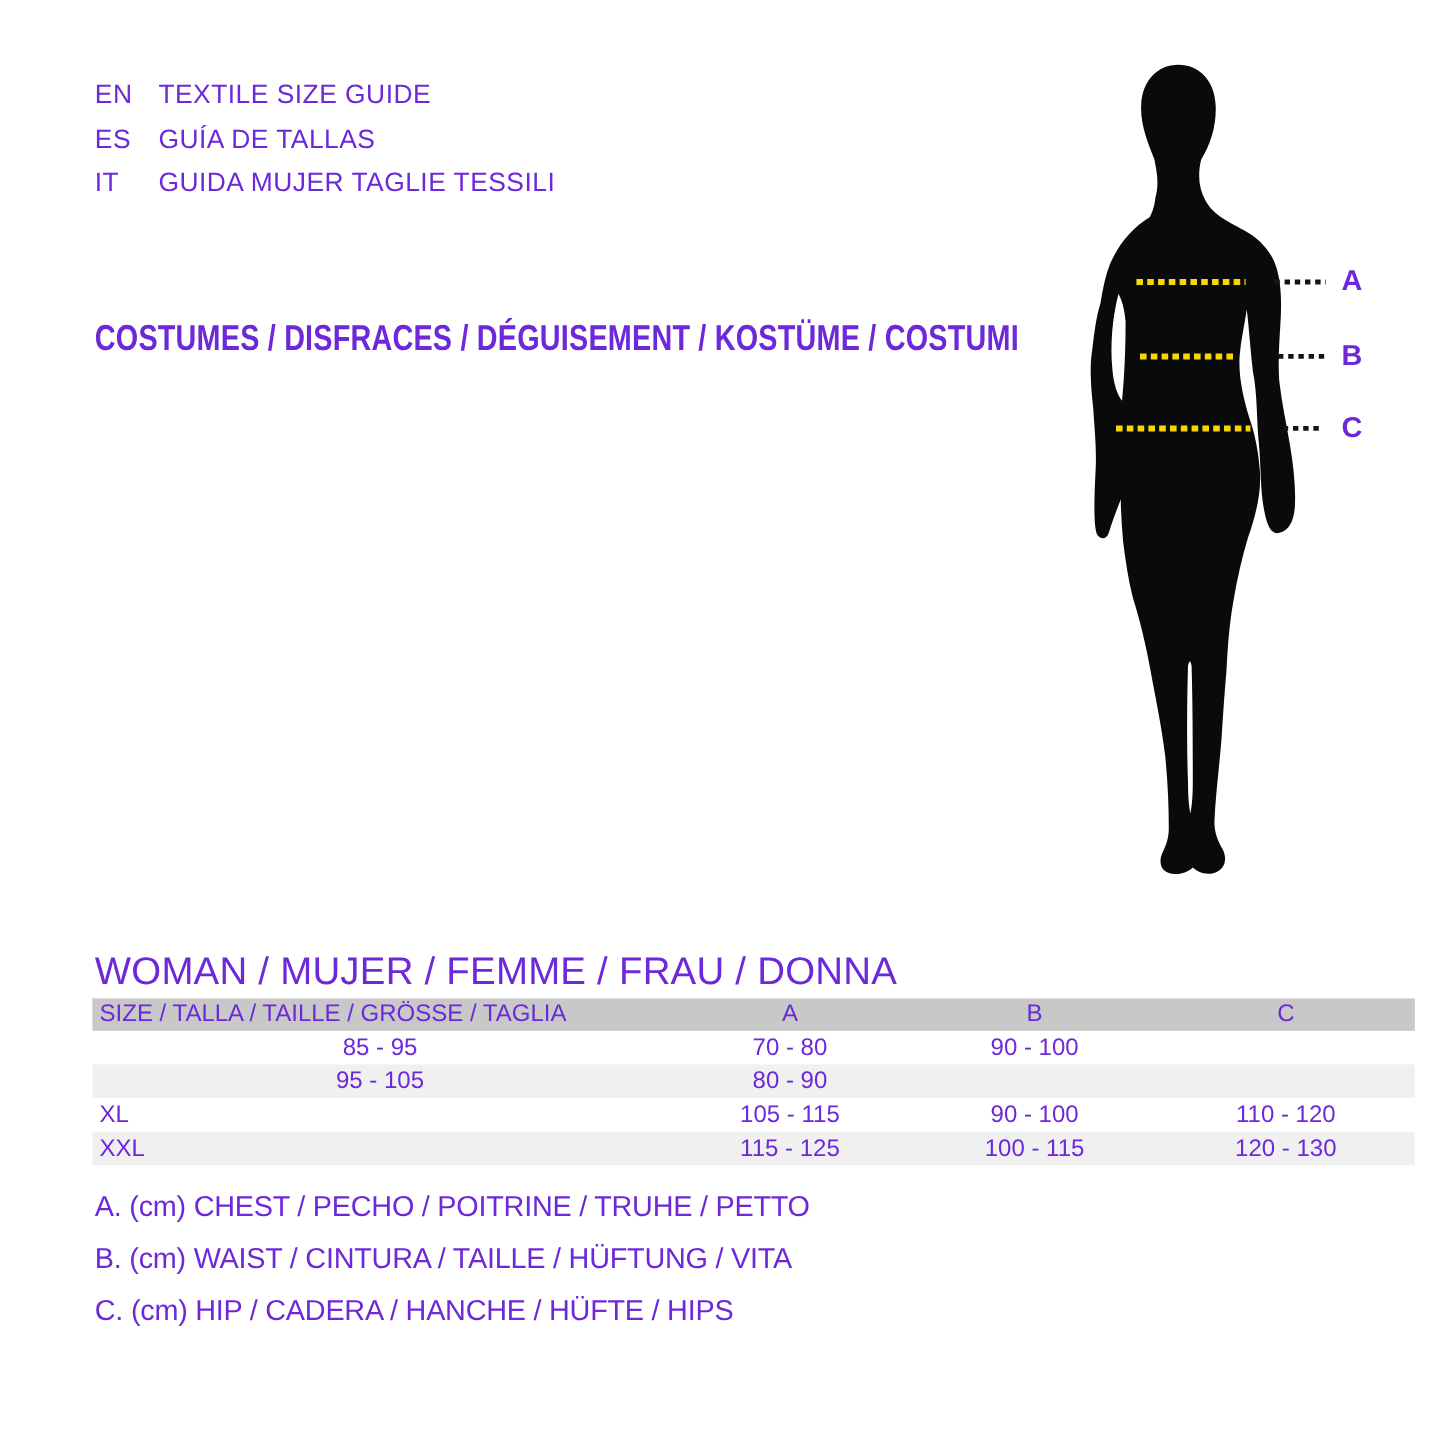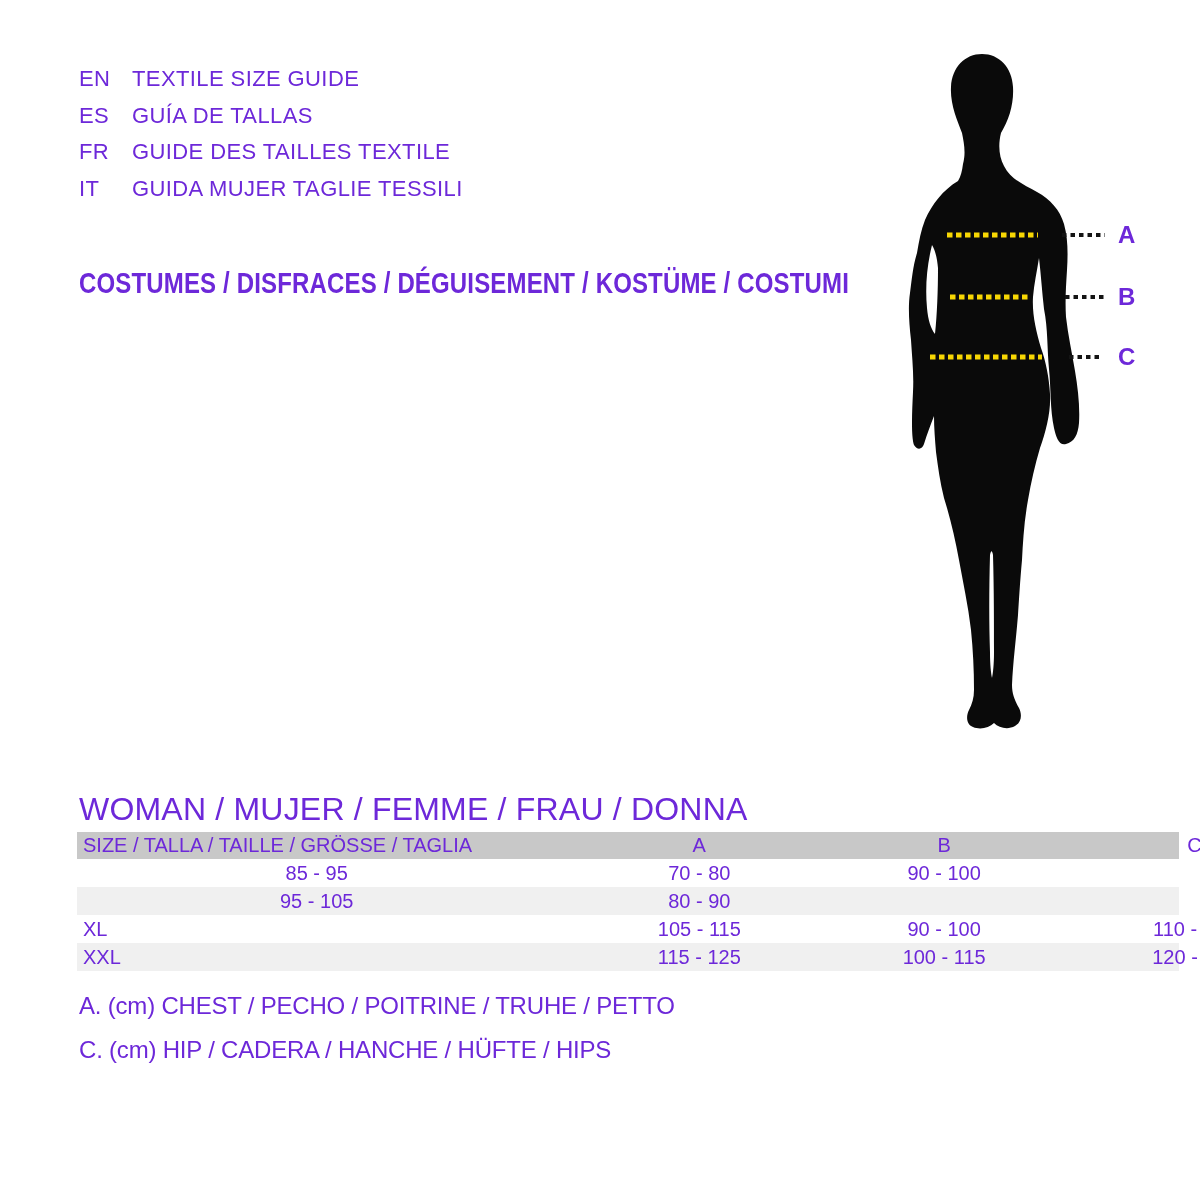--- a/index.html
+++ b/index.html
@@ -42,21 +42,21 @@
   .section-title {
     position: absolute; left: 47px; top: 791px;
     font-size: 32px; white-space: nowrap; letter-spacing: 0.2px;
   }
 
   
   .size-table { position: absolute; left: 45px; top: 832px; width: 1102px; }
   .t-row {
     display: grid;
     grid-template-columns: 43.5% 18.5% 18.5% 19.5%;
-    height: 28px; line-height: 28px; font-size: 20px; gap: 41px;
+    height: 28px; line-height: 28px; font-size: 20px;
   }
   .t-row.t-header { height: 27px; line-height: 27px; background: #c8c8c8; }
   .cell-size { text-align: left; padding-left: 6px; white-space: nowrap; }
   .cell-val { text-align: center; }
   .row-alt { background: #f0f0f0; }
 
   
   .legend { position: absolute; left: 47px; top: 984px; }
   .legend-item { height: 43.5px; line-height: 43.5px; font-size: 24px; letter-spacing: -0.2px; white-space: nowrap; }
 </style>
@@ -66,24 +66,20 @@
 <div class="page">
 
   <div class="lang-list">
     <div class="lang-row">
       <span class="lang-code">EN</span>
       <span class="lang-label">TEXTILE SIZE GUIDE</span>
     </div>
     <div class="lang-row">
       <span class="lang-code">ES</span>
       <span class="lang-label">GUÍA DE TALLAS</span>
-    </div>
-    <div class="lang-row">
-      <span class="lang-code">FR</span>
-      <span class="lang-label">GUIDE DES TAILLES TEXTILE</span>
     </div>
     <div class="lang-row">
       <span class="lang-code">IT</span>
       <span class="lang-label">GUIDA MUJER TAGLIE TESSILI</span>
     </div>
   </div>
 
   <div class="category-title">COSTUMES / DISFRACES / DÉGUISEMENT / KOSTÜME / COSTUMI</div>
 
   <svg class="figure-svg" width="360" height="730" viewBox="0 0 360 730" aria-hidden="true">
@@ -189,16 +185,17 @@
     <div class="t-row row-alt">
       <div class="cell-size">XXL</div>
       <div class="cell-val">115 - 125</div>
       <div class="cell-val">100 - 115</div>
       <div class="cell-val">120 - 130</div>
     </div>
   </div>
 
   <div class="legend">
     <div class="legend-item">A. (cm) CHEST / PECHO / POITRINE / TRUHE / PETTO</div>
+    <div class="legend-item">B. (cm) WAIST / CINTURA / TAILLE / HÜFTUNG / VITA</div>
     <div class="legend-item">C. (cm) HIP / CADERA / HANCHE / HÜFTE / HIPS</div>
   </div>
 
 </div>
 
 </body></html>

